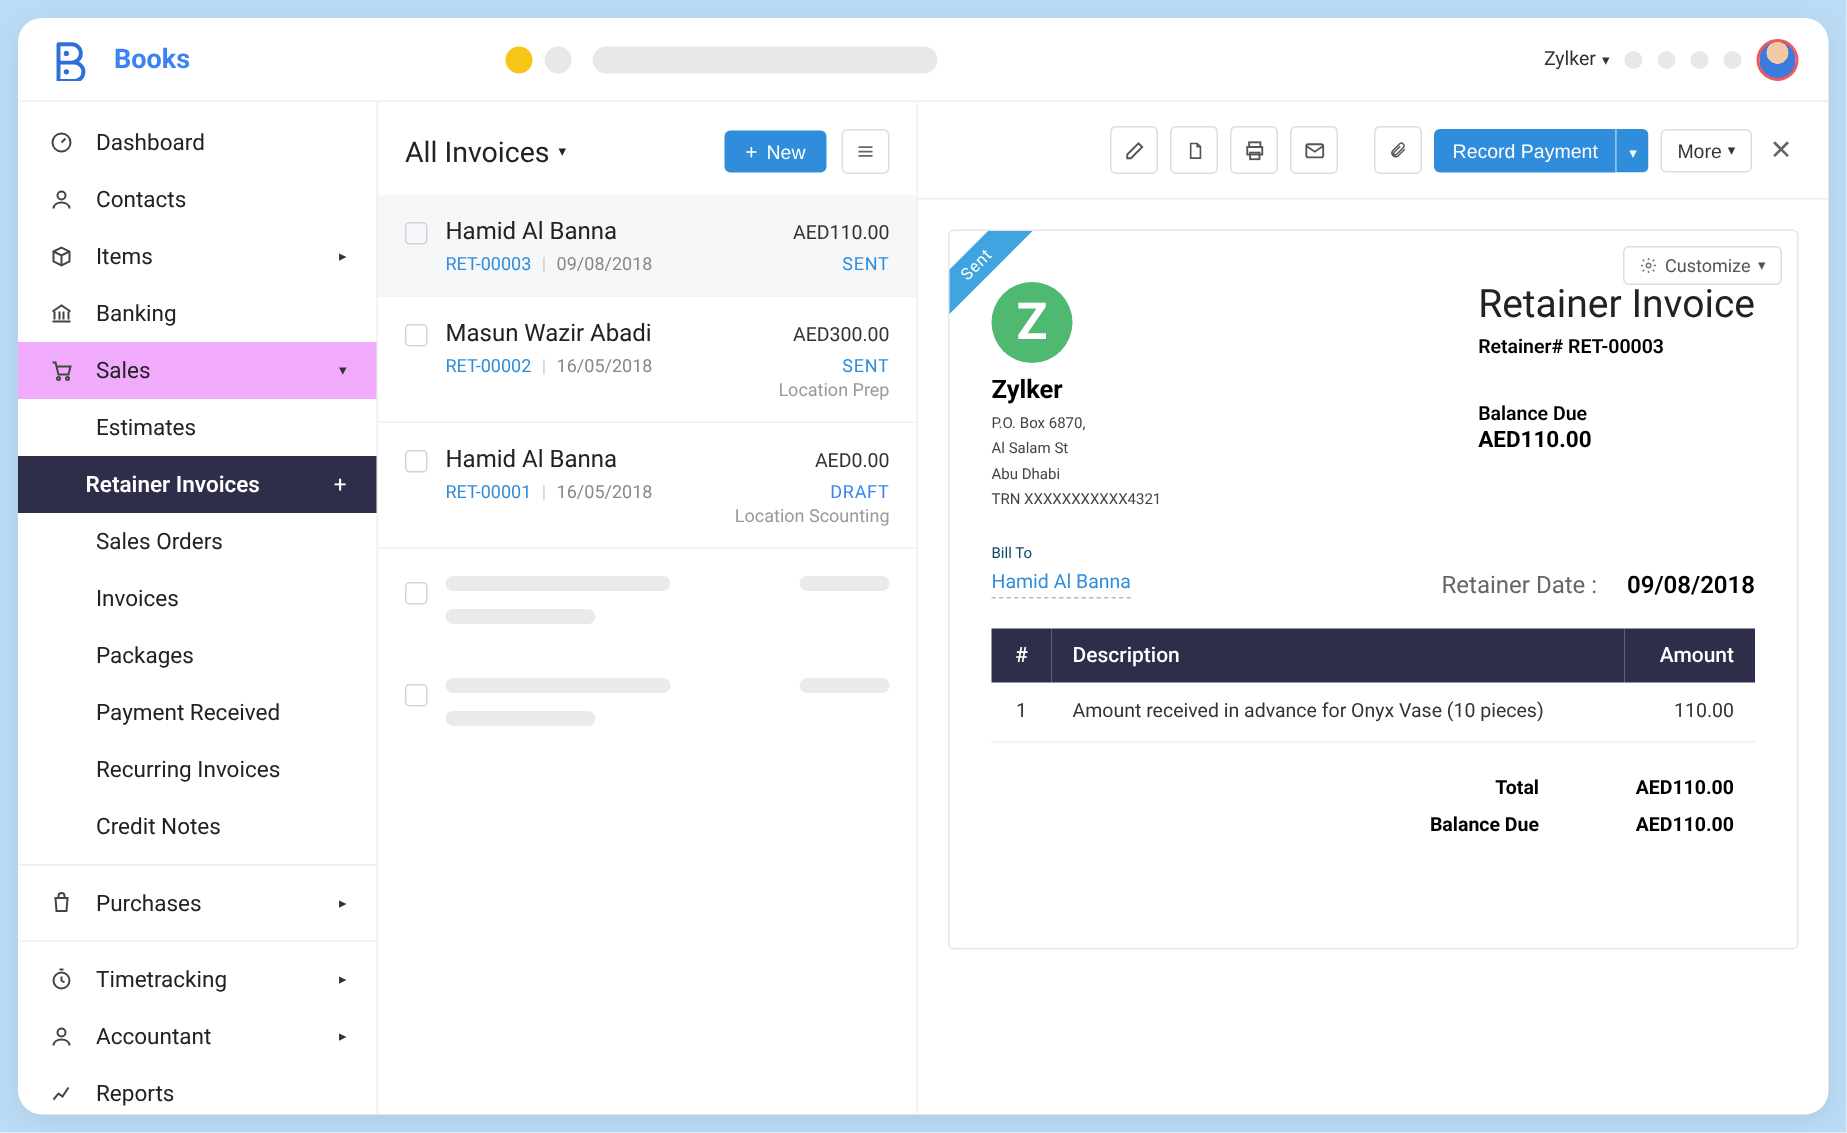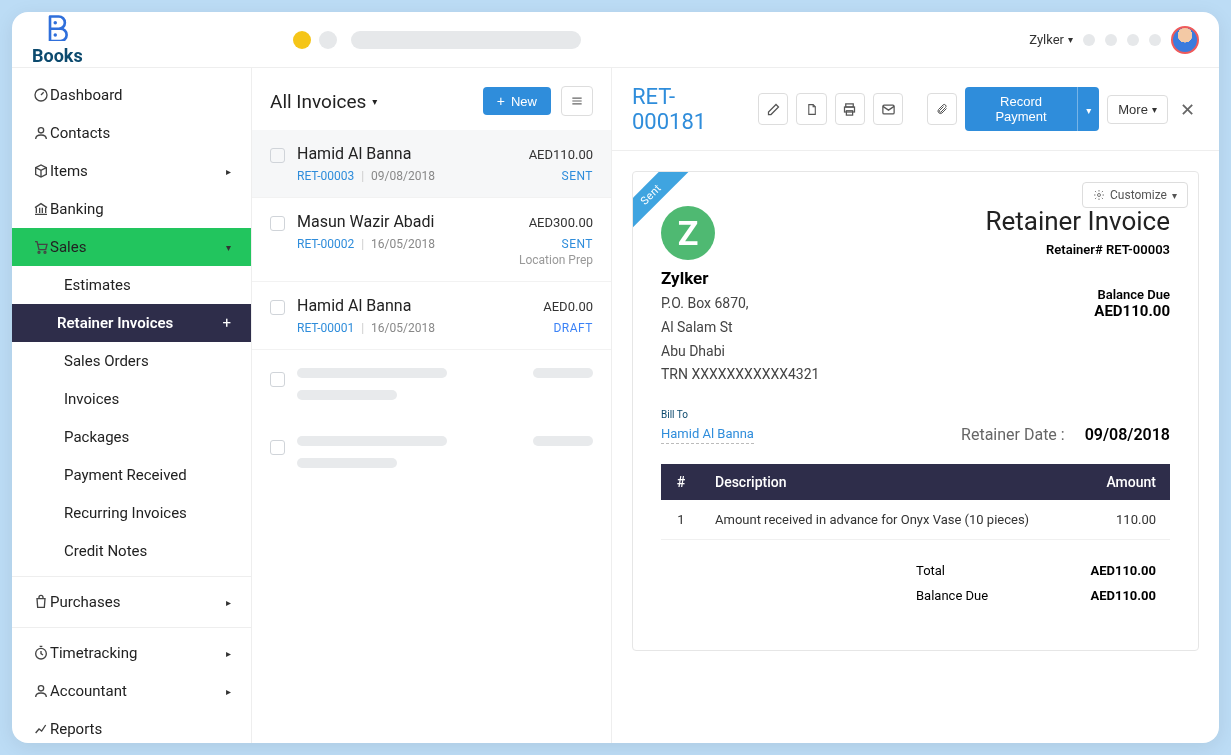--- a/index.html
+++ b/index.html
@@ -21,47 +21,46 @@
 .topbar {
   height: 56px;
   display: flex;
   align-items: center;
   padding: 0 20px;
   border-bottom: 1px solid #eee;
 }
 .logo {
   display: flex;
   align-items: center;
-  gap: 4px;
+  gap: 16px;
   font-weight: 700;
   font-size: 18px;
-  color: #0c4a6e;
-  flex-direction: column;
+  color: #3b82f6;
 }
 .logo-icon {
   width: 28px; height: 28px;
 }
 .logo-icon svg { width: 28px; height: 28px; }
 .top-dots { margin-left: 210px; display:flex; gap:8px; align-items:center;}
 .top-dot { width:18px; height:18px; border-radius:50%; }
 .top-dot.yellow { background:#f5c518; }
 .top-dot.gray { background:#e6e8ea; }
 .top-search-pill { width:230px; height:18px; background:#e6e8ea; border-radius:9px; margin-left:6px; }
 .top-right { margin-left: auto; display:flex; align-items:center; gap:10px; }
 .org-name { font-size:13px; color:#333; display:flex; align-items:center; gap:4px; cursor:pointer; }
 .top-small-dot { width:12px; height:12px; border-radius:50%; background:#e6e8ea; }
 .avatar { width:28px; height:28px; border-radius:50%; background: radial-gradient(circle at 50% 30%, #f3c9a5 0 35%, #3b7bdd 36% 100%); border: 2px solid #ef5a5a; }
 
 .body { flex:1; display:flex; overflow:hidden; }
 
 
 .sidebar { width: 240px; border-right:1px solid #eee; overflow-y:auto; padding-top:8px; }
-.nav-item { display:flex; align-items:center; padding:10px 20px; font-size:15px; color:#222; cursor:pointer; position:relative; }
+.nav-item { display:flex; align-items:center; padding:10px 20px; font-size:15px; color:#222; cursor:pointer; gap:14px; position:relative; }
 .nav-item .caret-r { margin-left:auto; font-size:10px; color:#333; }
-.nav-item.section { background:#22c55e;text-align:right; }
+.nav-item.section { background:#f0abfc;text-align:right; }
 .nav-icon { width:18px; display:flex; justify-content:center; color:#444; }
 .nav-sub { padding:10px 20px 10px 52px; font-size:15px; color:#222; cursor:pointer; }
 .nav-sub.active { background:#2e2d4a; color:#fff; font-weight:600; display:flex; align-items:center;padding-left:45px; }
 .nav-sub.active .plus { margin-left:auto; font-weight:400; }
 .divider { height:1px; background:#eee; margin:6px 0; }
 
 
 .listcol { width: 360px; border-right:1px solid #eee; display:flex; flex-direction:column; }
 .list-header { display:flex; align-items:center; padding:18px 18px 14px; gap:10px; }
 .list-title { font-size:19px; color:#222; display:flex; align-items:center; gap:6px; }
@@ -105,22 +104,22 @@
   background:#3fa4e0; color:#fff; font-size:11px;
   padding:4px 34px; transform:rotate(-45deg);
   letter-spacing:0.5px;
 }
 .customize { position:absolute; top:10px; right:10px; border:1px solid #ddd; border-radius:4px; padding:5px 10px; font-size:12px; display:flex; align-items:center; gap:5px; cursor:pointer; background:#fff; color:#555; }
 
 .doc-head { display:flex; justify-content:space-between; margin-top:10px; }
 .company-block {  }
 .company-logo { width:54px; height:54px; border-radius:50%; background:#4fb972; color:#fff; font-size:34px; font-weight:700; display:flex; align-items:center; justify-content:center; margin-bottom:8px; }
 .company-name { font-weight:700; font-size:17px; }
-.company-addr { font-size:14px; color:#444; line-height:1.7; margin-top:4px; }
-.doc-title-block { text-align:right; }
+.company-addr { font-size:10px; color:#444; line-height:1.7; margin-top:4px; }
+.doc-title-block { text-align:left; }
 .doc-type { font-size:26px; font-weight:400; color:#222; }
 .doc-num { font-size:13px; font-weight:600; margin-top:6px; }
 .balance-label { font-size:13px; font-weight:600; margin-top:30px; }
 .balance-amt { font-size:15px; font-weight:700; }
 
 .billto { margin-top:22px; display:flex; justify-content:space-between; align-items:flex-end; }
 .billto-left .lbl { font-size:10px; color:#0c4a6e; }
 .billto-left .name { color:#2f8ddb; font-size:13px; margin-top:6px; border-bottom:1px dashed #bbb; display:inline-block; padding-bottom:2px; }
 .billto-right { font-size:16px; display:flex; gap:20px; }
 .billto-right .k { color:#666; }
@@ -130,21 +129,21 @@
 .items-table thead tr { background:#2e2d4a; color:#fff; }
 .items-table th { text-align:left; padding:10px 14px; font-weight:500; font-size:14px; }
 .items-table th:last-child { text-align:right; }
 .items-table th:first-child { width:40px; text-align:center; }
 .items-table td { padding:12px 14px; font-size:13px; color:#333; border-bottom:1px solid #f0f0f0; }
 .items-table td:first-child { text-align:center; }
 .items-table td:last-child { text-align:right; }
 
 .totals { margin-top:18px; }
 .totals-row { display:flex; justify-content:flex-end; gap:30px; font-size:13px; padding:5px 14px; }
-.totals-row .k { font-weight:400; width:110px; text-align:left; }
+.totals-row .k { font-weight:700; width:110px; text-align:right; }
 .totals-row .v { font-weight:700; width:100px; text-align:right; }
 
 svg { display:block; }
 .caret-down { font-size:10px; }
 </style>
 </head>
 <body>
 
 <div class="app">
 
@@ -346,20 +345,21 @@
               <span class="row-amt">AED0.00</span>
             </div>
             <div class="row-meta">
               <span>
                 <span class="row-ref">RET-00001</span>
                 <span style="color:#ccc;margin:0 4px;">|</span>
                 <span class="row-date" style="margin-left:0">16/05/2018</span>
               </span>
               <span class="row-status draft">DRAFT</span>
             </div>
+            <div class="row-note">Location Scounting</div>
           </div>
         </div>
 
         <div class="skeleton-row">
           <div class="checkbox"></div>
           <div style="flex:1">
             <div style="display:flex;justify-content:space-between;gap:12px;">
               <div class="skeleton-line" style="width:150px"></div>
               <div class="skeleton-line" style="width:60px"></div>
             </div>
@@ -374,21 +374,20 @@
               <div class="skeleton-line" style="width:60px"></div>
             </div>
             <div class="skeleton-line" style="width:100px;margin-top:12px;"></div>
           </div>
         </div>
       </div>
     </div>
 
     <div class="detail">
       <div class="detail-header">
-        <div class="detail-title">RET-000181</div>
         <div class="spacer"></div>
         <div class="icon-btn">
             <svg width="15" height="15" viewBox="0 0 24 24" fill="none" stroke="#555" stroke-width="2">
               <path d="M4 20h4L20 8l-4-4L4 16z"></path>
             </svg>
           </div>
         <div class="icon-btn">
             <svg width="13" height="15" viewBox="0 0 24 24" fill="none" stroke="#555" stroke-width="2">
               <path d="M7 3h8l4 4v14H7z"></path>
               <path d="M15 3v4h4"></path>

